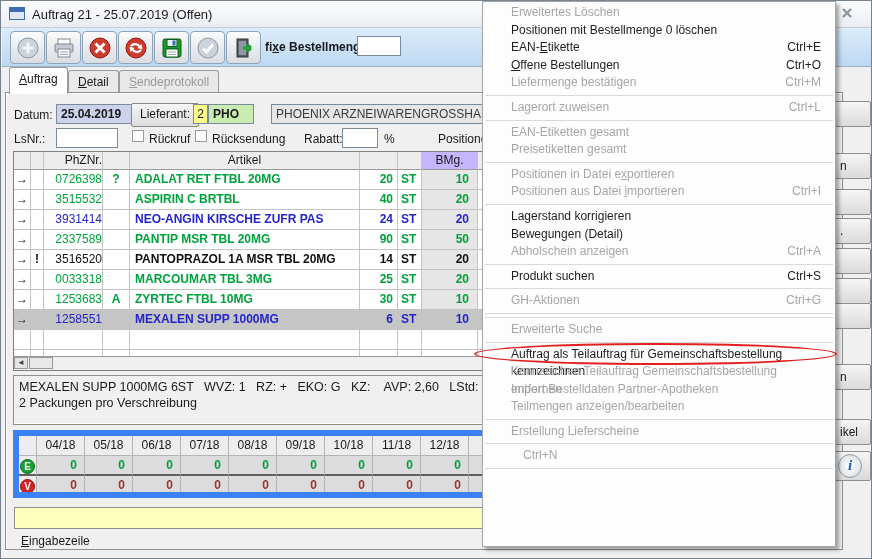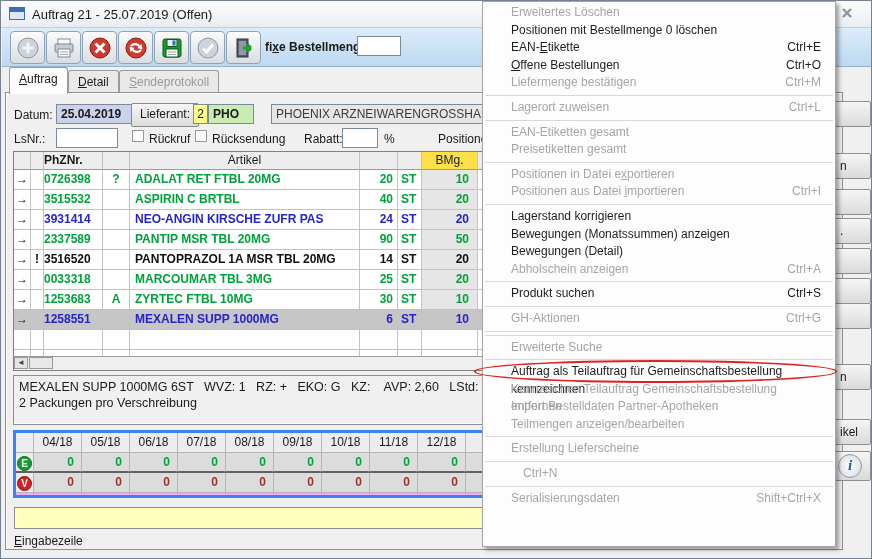--- a/index.html
+++ b/index.html
@@ -43,57 +43,57 @@
         border-radius:2px;background:linear-gradient(#f6f6f6,#dcdcdc);}
   .chk{position:absolute;width:12px;height:12px;background:#fff;border:1px solid #9a9a9a;box-sizing:border-box;}
   
   .ordertable{position:absolute;left:12px;top:150px;width:560px;height:220px;border:1px solid #808080;
               background:#fff;box-sizing:border-box;overflow:hidden;}
   .otr{display:grid;grid-template-columns:17px 13px 59px 27px 230px 38px 24px 56px 94px;height:20px;}
   .otr.head{height:18px;background:#ededed;}
   .otd{border-right:1px solid #c3c3c3;border-bottom:1px solid #c3c3c3;box-sizing:border-box;
        line-height:19px;overflow:hidden;white-space:nowrap;}
   .head .otd{text-align:center;line-height:17px;border-bottom:1px solid #9a9a9a;}
-  .head .otd.bmgh{background:#fde047;}
+  .head .otd.bmgh{background:#c4b5fd;}
   .c-green{color:#00a23c;} .c-blue{color:#2424cc;} .c-black{color:#101010;} .c-dred{color:#9b3434;}
   .otd.arr{text-align:center;font-weight:bold;color:#111;}
   .otd.mark{text-align:center;font-weight:bold;}
-  .otd.ph{text-align:left;font-weight:bold;}
+  .otd.ph{text-align:right;font-weight:normal;}
   .otd.flag{text-align:center;font-weight:bold;}
   .otd.art{padding-left:5px;font-weight:bold;}
   .otd.qty{text-align:right;padding-right:4px;font-weight:bold;}
   .otd.unit{padding-left:3px;font-weight:bold;}
   .otd.bmg{text-align:right;padding-right:8px;font-weight:bold;background:#e6e6e6;}
   .otr.sel{background:#c6c6c6;} .otr.sel .otd.bmg{background:#c6c6c6;}
   .hscroll{position:absolute;left:0;bottom:0;width:100%;height:13px;background:#efefef;border-top:1px solid #9a9a9a;}
   .hsbtn{position:absolute;left:0;top:0;width:14px;height:12px;background:#e4e4e4;border:1px solid #9a9a9a;
          box-sizing:border-box;font-size:8px;line-height:10px;text-align:center;color:#444;}
   .hsthumb{position:absolute;left:15px;top:0;width:24px;height:12px;background:#e8e8e8;border:1px solid #9a9a9a;box-sizing:border-box;}
   
   .infopanel{position:absolute;left:12px;top:374px;width:820px;height:50px;background:#f0f0f0;
              border:1px solid #8f8f8f;box-shadow:inset -1px -1px 0 #fff;box-sizing:border-box;padding:3px 5px;}
   .infopanel div{white-space:pre;font-size:12.5px;line-height:16px;}
   
-  .monthtable{position:absolute;left:12px;top:429px;width:560px;height:68px;border:3px solid #3b82f6;
-              background:#f0abfc;box-sizing:border-box;overflow:hidden;}
+  .monthtable{position:absolute;left:12px;top:429px;width:560px;height:68px;border:6px solid #3b82f6;
+              background:#86efac;box-sizing:border-box;overflow:hidden;}
   .mrow{display:grid;grid-template-columns:18px repeat(10,48px);height:20px;}
   .mrow.mhead{background:#ededed;}
   .mtd{border-right:1px solid #b5b5b5;border-bottom:1px solid #b5b5b5;box-sizing:border-box;
        line-height:19px;text-align:center;overflow:hidden;}
   .mrow.mdata .mtd{background:#dcdcdc;text-align:right;padding-right:7px;font-weight:bold;}
   .mrow.mdata .mtd.icn{background:#ececec;text-align:center;padding:0;}
   .mrow.dark .mtd{border-bottom:2px solid #606060;}
   .circ{display:inline-block;width:13px;height:13px;border-radius:50%;color:#fff;font-size:10px;
         font-weight:bold;line-height:13px;text-align:center;margin-top:3px;}
   .circ.g{background:#14a02c;border:1px solid #0c6e1d;}
   .circ.r{background:#d42222;border:1px solid #8e1414;}
   
   .yellowline{position:absolute;left:13px;top:506px;width:700px;height:22px;background:#ffffbe;
               border:1px solid #8f8f8f;box-sizing:border-box;font:12px "Liberation Sans",sans-serif;padding:0 4px;}
-  .inputlbl{position:absolute;left:13px;top:533px;}
+  .inputlbl{position:absolute;left:20px;top:533px;}
   
   .frag{position:absolute;width:40px;height:26px;border:1px solid #8f8f8f;border-radius:2px;
         background:linear-gradient(#f5f5f5,#dadada);box-sizing:border-box;line-height:24px;padding-left:8px;overflow:hidden;}
   .infofrag{display:flex;align-items:center;justify-content:flex-start;padding-left:6px;}
   .icirc{width:22px;height:22px;border-radius:50%;background:radial-gradient(#ffffff,#d3d7dc);
          border:1px solid #8d99a8;color:#1b5fb4;font:bold italic 15px "Liberation Serif",serif;
          text-align:center;line-height:21px;}
   
   .menu{position:absolute;left:481px;top:0;width:354px;height:546px;background:#fdfdfd;
         border:1px solid #a5a5a5;box-shadow:3px 3px 4px rgba(0,0,0,.35);box-sizing:border-box;
@@ -449,23 +449,20 @@
       </div>
       <div class="mi dis">
         <span class="lab">Positionen aus Datei <u>i</u>mportieren</span>
         <span class="sc">Ctrl+I</span>
       </div>
       <div class="msep"></div>
       <div class="mi">
         <span class="lab">Lagerstand korrigieren</span>
       </div>
       <div class="mi">
-        <span class="lab">Bewegungen (Monatssummen) anzeigen</span>
-      </div>
-      <div class="mi">
         <span class="lab">Bewegungen (Detail)</span>
       </div>
       <div class="mi dis">
         <span class="lab">Abholschein anzeigen</span>
         <span class="sc">Ctrl+A</span>
       </div>
       <div class="msep"></div>
       <div class="mi">
         <span class="lab">Produkt suchen</span>
         <span class="sc">Ctrl+S</span>
@@ -495,19 +492,15 @@
       </div>
       <div class="msep"></div>
       <div class="mi dis">
         <span class="lab">Erstellung Lieferscheine</span>
       </div>
       <div class="msep"></div>
       <div class="mi dis">
         <span class="sc">Ctrl+N</span>
       </div>
       <div class="msep"></div>
-      <div class="mi dis">
-        <span class="lab">Serialisierungsdaten</span>
-        <span class="sc">Shift+Ctrl+X</span>
-      </div>
     </div>
 
 </div>
 
 </body></html>

